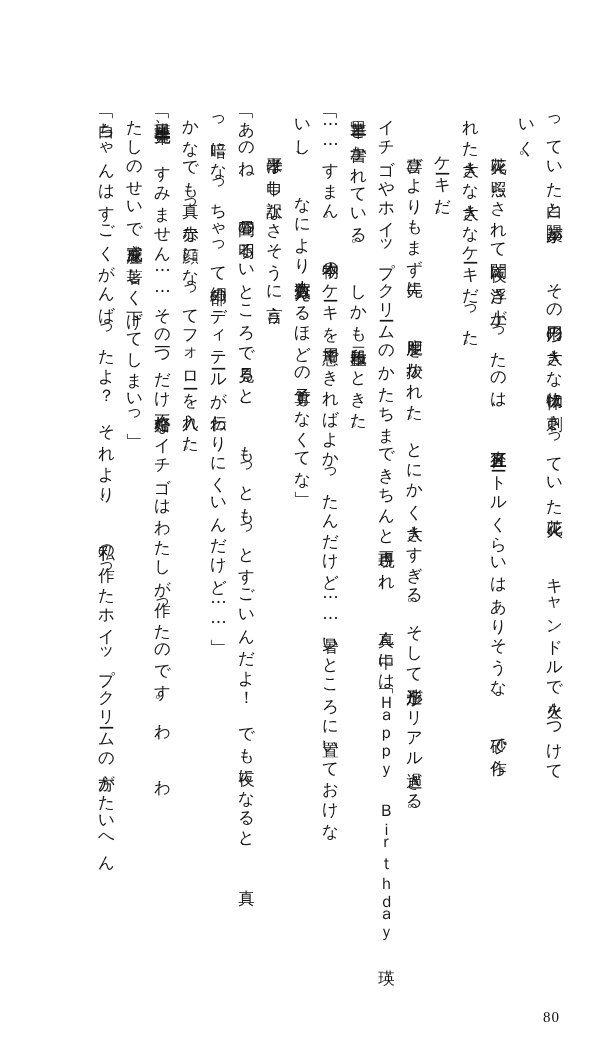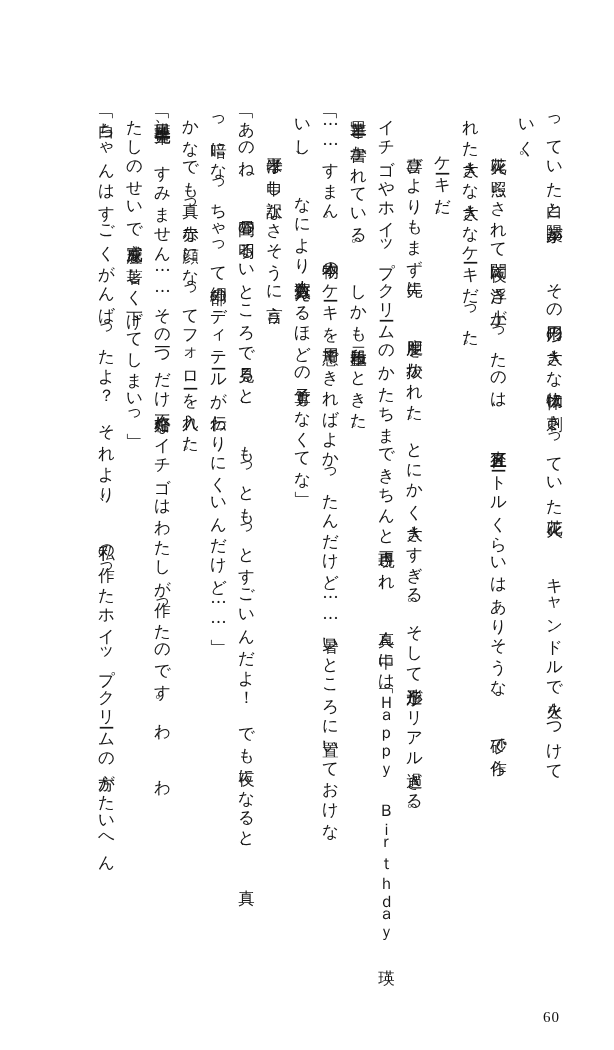--- a/index.html
+++ b/index.html
@@ -84,15 +84,15 @@
     <div class="column">いし、　なにより人数分買えるほどの予算もなくてな」</div>
     <div class="column indent">　孝平は申し訳なさそうに言う。</div>
     <div class="column">「あのね、　昼間の明るいところで見ると、　もっともっとすごいんだよ！　でも夜になると、　真</div>
     <div class="column">っ暗になっちゃって細部のディテールが伝わりにくいんだけど……」</div>
     <div class="column">かなでも真っ赤な顔になってフォローを入れた。</div>
     <div class="column">「瑛里華先輩、　すみません……その一つだけ不格好なイチゴはわたしが作ったのです。わ、　わ</div>
     <div class="column">たしのせいで完成度を著しく下げてしまいっ」</div>
     <div class="column">「白ちゃんはすごくがんばったよ？　それより、　私の作ったホイップクリームの方がたいへん</div>
   </div>
 
-  <div class="page-number">60</div>
+  <div class="page-number">80</div>
 
 </div>
 
 </body></html>

